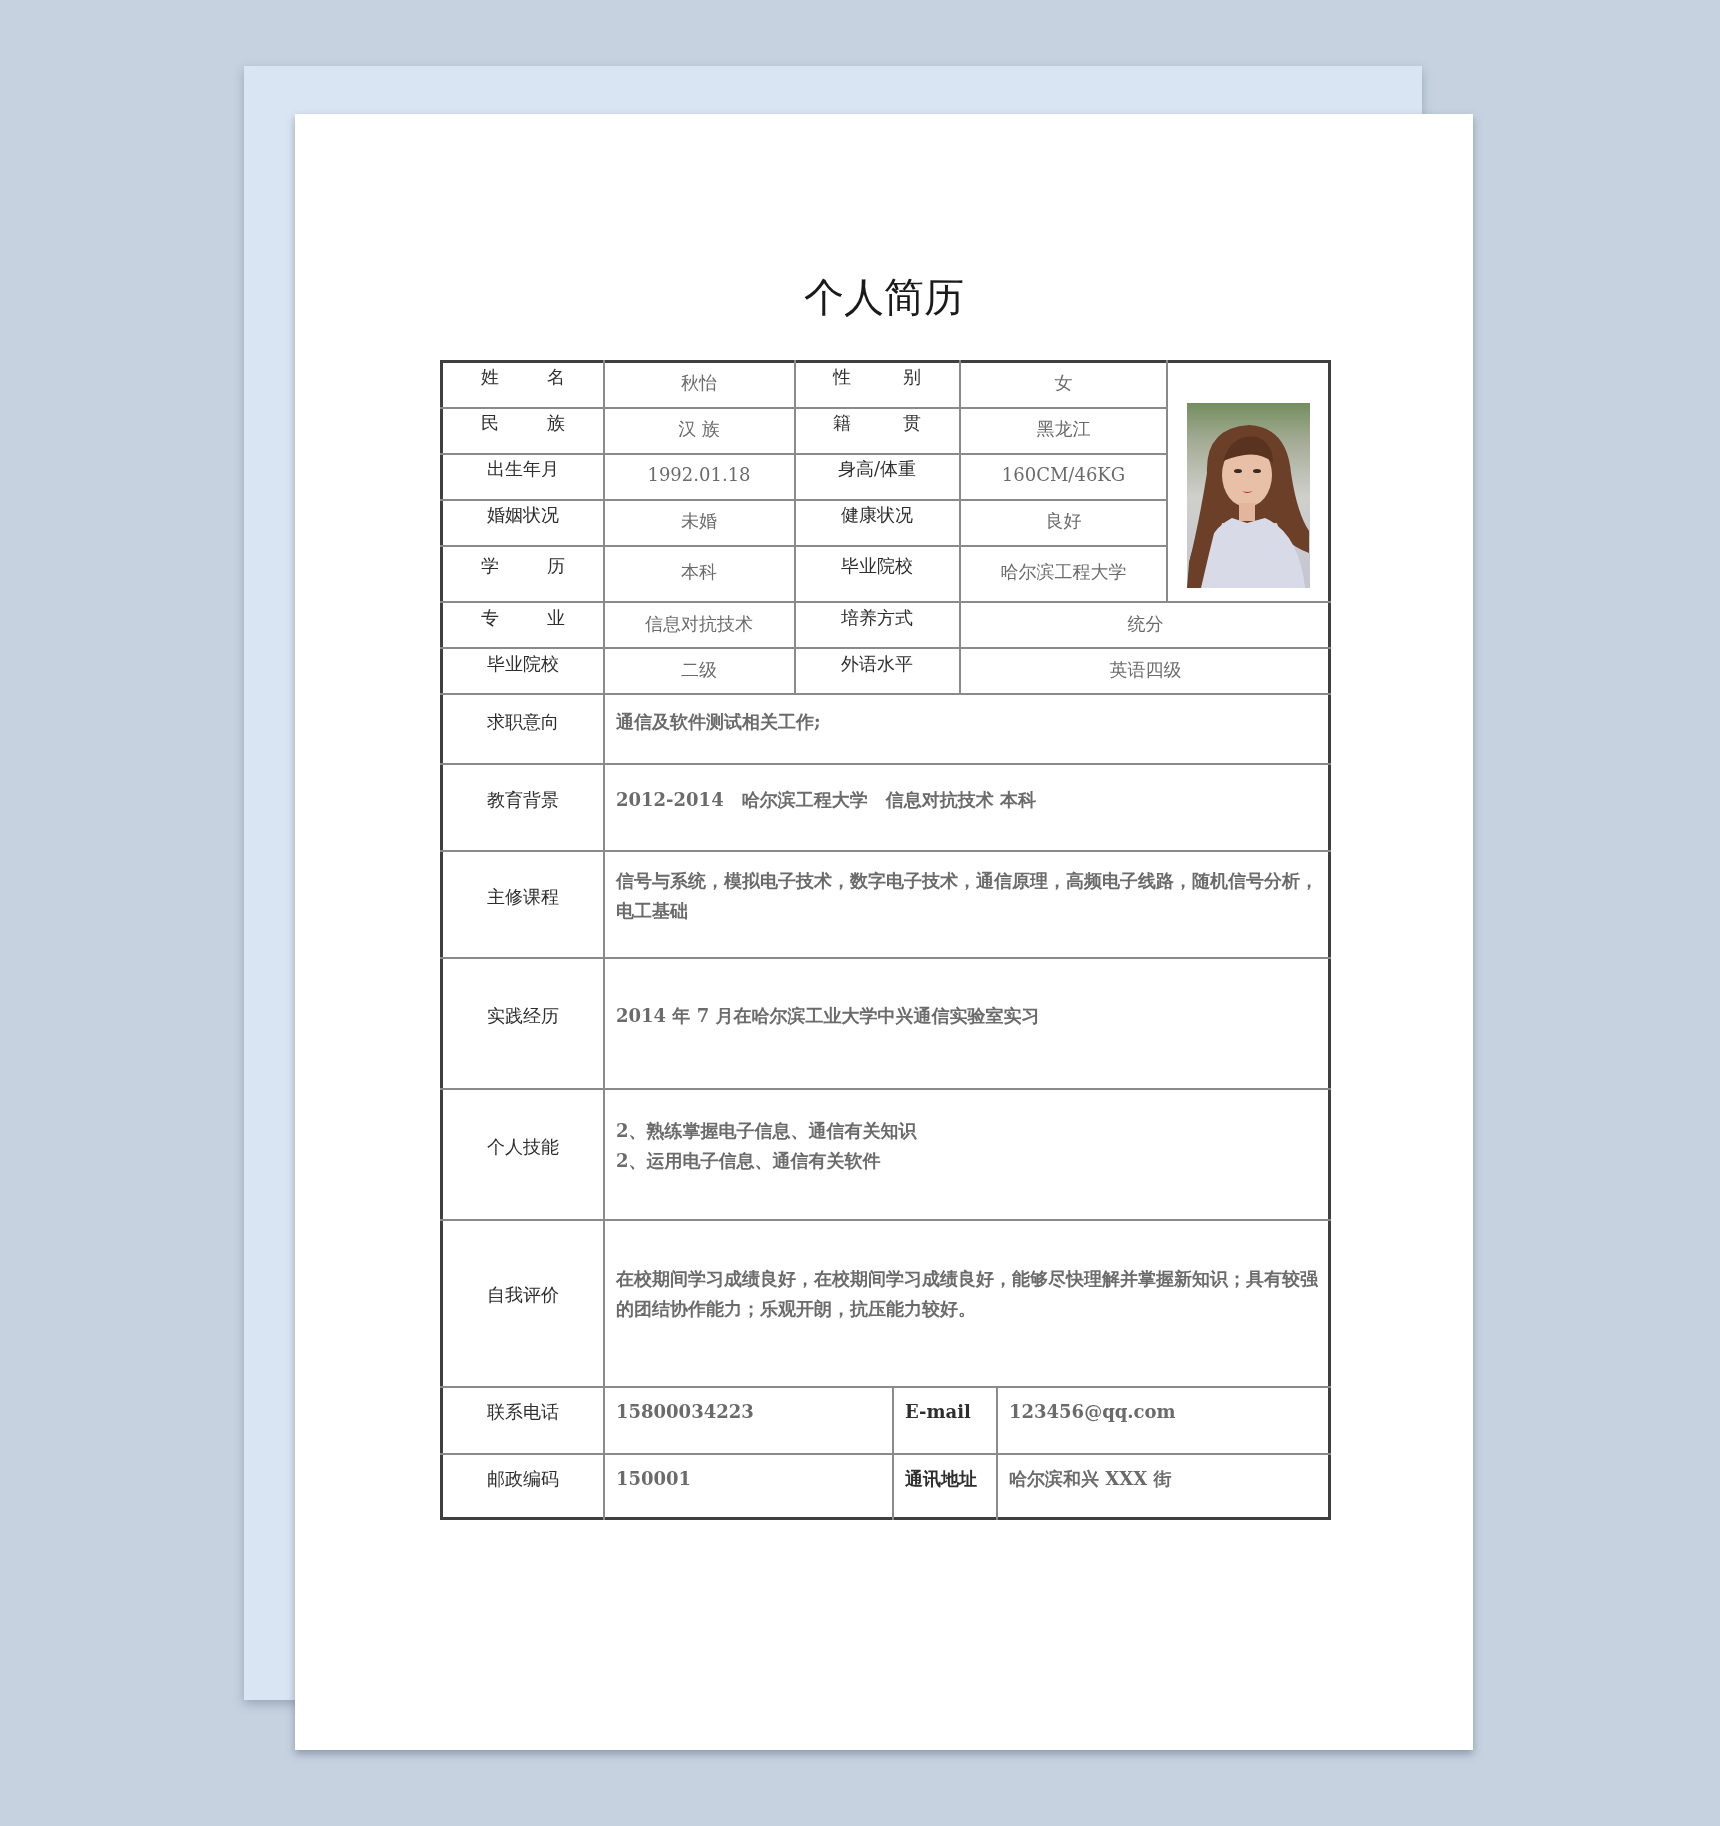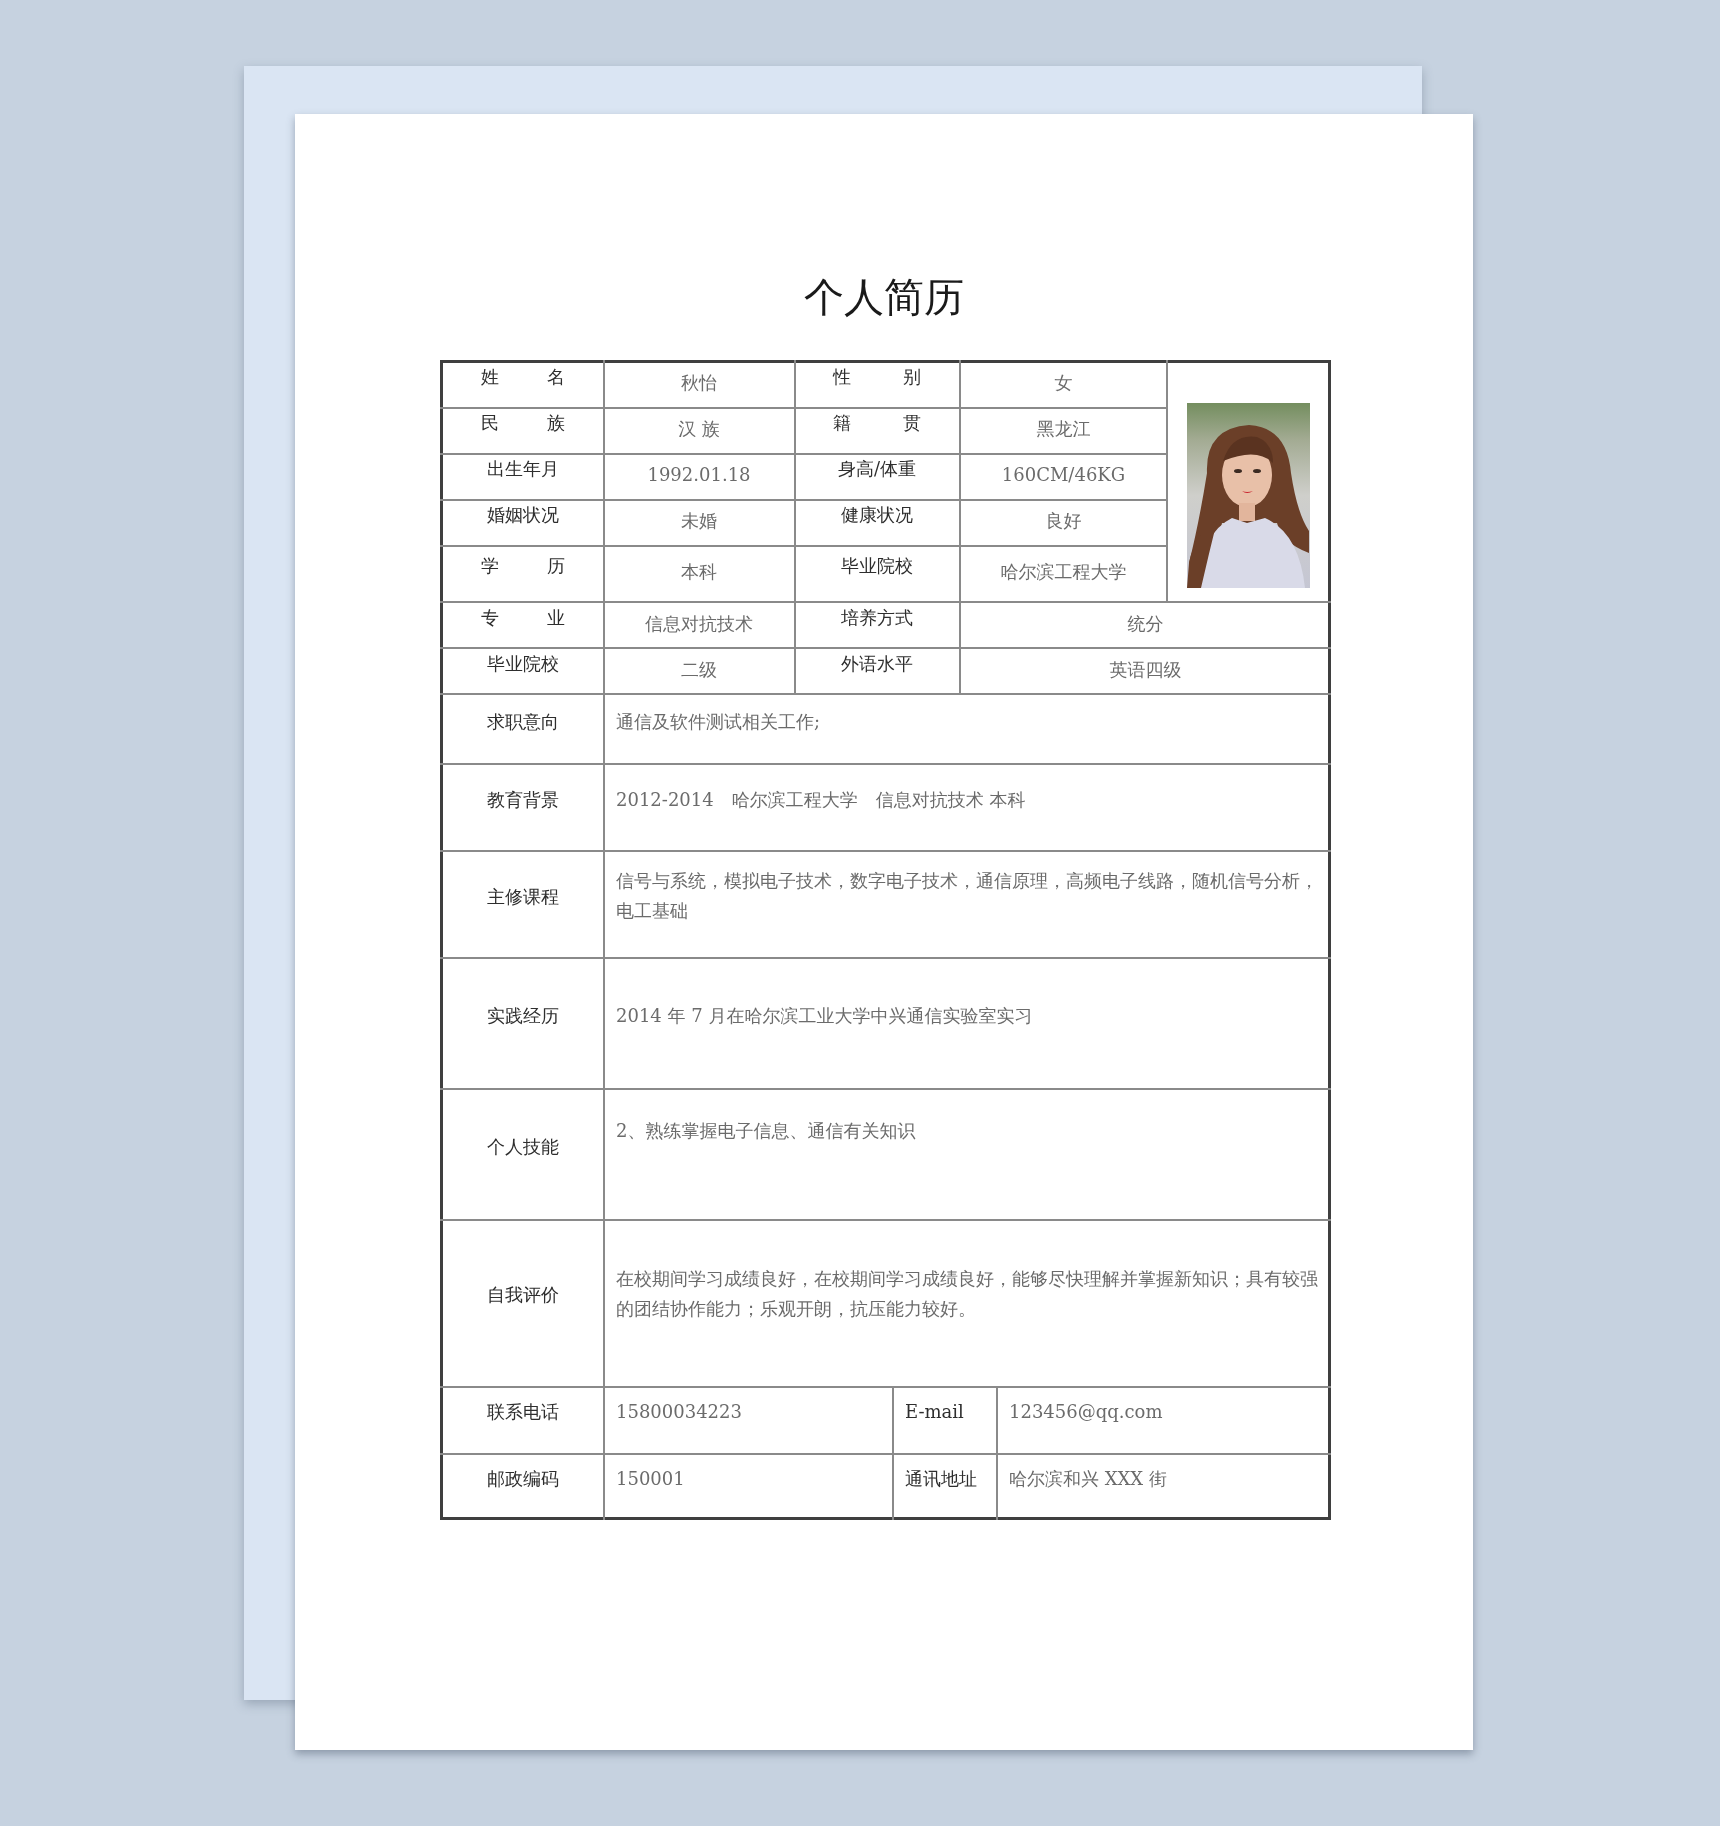--- a/index.html
+++ b/index.html
@@ -25,21 +25,21 @@
   }
   .hline, .vline { position:absolute; background:#8a8a8a; }
   .hline { height:1.5px; }
   .vline { width:1.5px; }
   .cell {
     position:absolute; box-sizing:border-box; font-size:18px; line-height:30px;
     color:#6b6b6b; white-space:nowrap;
   }
   .lbl { color:#2e2e2e; text-align:center; }
   .val { text-align:center;margin-top:6px; }
-  .txt { text-align:left; padding-left:12px; white-space:normal; }
+  .txt { text-align:left; padding-left:12px; white-space:normal;font-weight:bold; }
   .spread { display:flex; justify-content:space-between; padding:0 38px; }
   .photo {
     position:absolute; left:1187px; top:403px; width:123px; height:185px; overflow:hidden;
     background:linear-gradient(180deg,#6f8a5e 0%,#9aa58d 18%,#c9c9c4 40%,#d7d7d8 60%,#c8c9d6 100%);
   }
 </style>
 </head>
 <body>
 
 <div class="back-sheet"></div>
@@ -155,20 +155,21 @@
 
 <div class="cell lbl" style="left:443px;top:882px;width:160px">主修课程</div>
 <div class="cell txt" style="left:604px;top:866px;width:723px;padding-right:0">信号与系统，模拟电子技术，数字电子技术，通信原理，高频电子线路，随机信号分析，电工基础</div>
 
 <div class="cell lbl" style="left:443px;top:1001px;width:160px">实践经历</div>
 <div class="cell txt" style="left:604px;top:1001px;width:727px">2014 年 7 月在哈尔滨工业大学中兴通信实验室实习</div>
 
 <div class="cell lbl" style="left:443px;top:1132px;width:160px">个人技能</div>
 <div class="cell txt" style="left:604px;top:1116px;width:727px">
   <div>2、熟练掌握电子信息、通信有关知识</div>
+  <div>2、运用电子信息、通信有关软件</div>
 </div>
 
 <div class="cell lbl" style="left:443px;top:1280px;width:160px">自我评价</div>
 <div class="cell txt" style="left:604px;top:1264px;width:723px">在校期间学习成绩良好，在校期间学习成绩良好，能够尽快理解并掌握新知识；具有较强的团结协作能力；乐观开朗，抗压能力较好。</div>
 
 <div class="cell lbl" style="left:443px;top:1397px;width:160px">联系电话</div>
 <div class="cell txt" style="left:604px;top:1397px;width:288px">15800034223</div>
 <div class="cell lbl txt" style="left:893px;top:1397px;width:103px;color:#2e2e2e">E-mail</div>
 <div class="cell txt" style="left:997px;top:1397px;width:334px">123456@qq.com</div>
 

